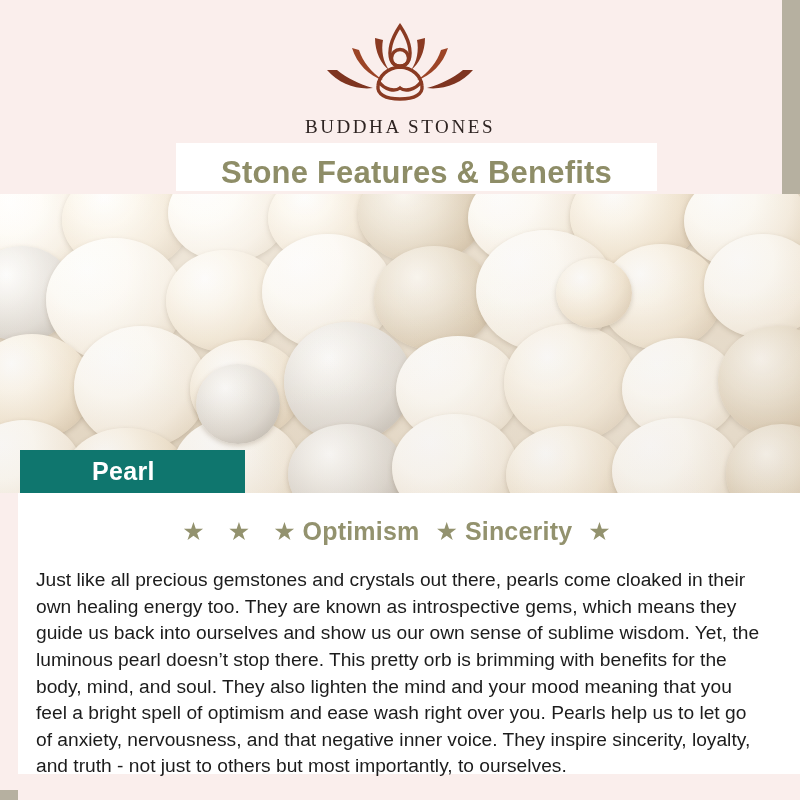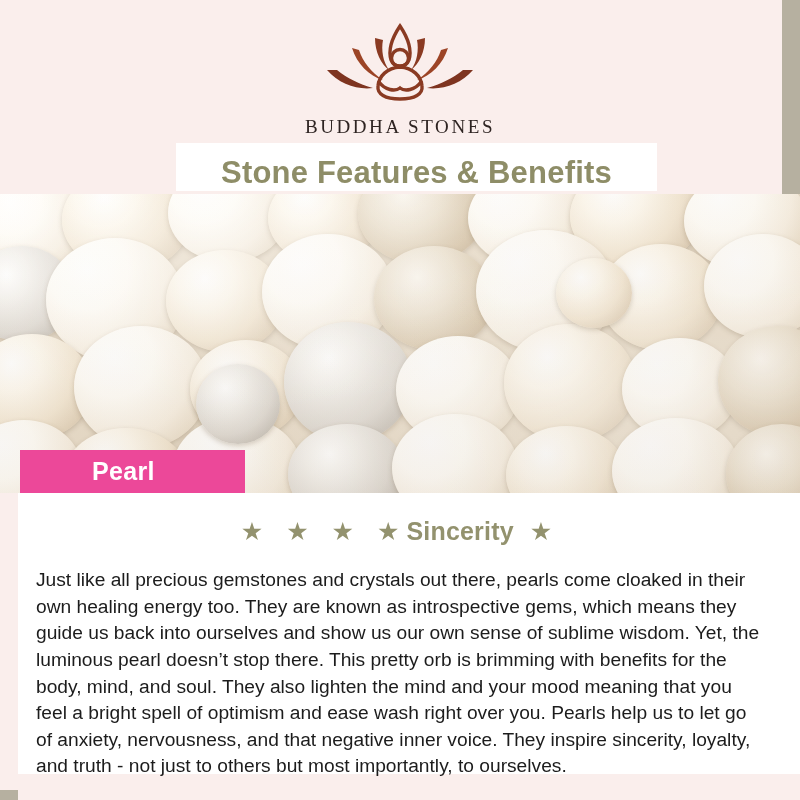--- a/index.html
+++ b/index.html
@@ -81,21 +81,21 @@
     background:
       radial-gradient(ellipse at 28% 18%, rgba(255,255,255,.30), rgba(255,255,255,0) 48%),
       radial-gradient(ellipse at 78% 72%, rgba(255,255,255,.22), rgba(255,255,255,0) 52%),
       linear-gradient(170deg, rgba(255,250,240,.10), rgba(150,126,96,.12));
     pointer-events:none;
   }
 
   
   #caption-band{
     position:absolute;left:20px;top:450px;width:225px;height:43px;
-    background:#ec4899;
+    background:#0f766e;
     display:flex;align-items:center;
   }
   #caption-text{
     margin-left:72px;
     color:#ffffff;font-size:25px;font-weight:bold;letter-spacing:.3px;
   }
 
   
   #benefits{
     position:absolute;left:18px;top:514px;width:764px;height:34px;
@@ -199,20 +199,21 @@
 
   <div id="benefits">
     <div class="benefit">
       <span class="star">★</span>
     </div>
     <div class="benefit">
       <span class="star">★</span>
     </div>
     <div class="benefit">
       <span class="star">★</span>
+      <span class="benefit-label">Optimism</span>
     </div>
     <div class="benefit">
       <span class="star">★</span>
       <span class="benefit-label">Sincerity</span>
     </div>
     <div class="benefit">
       <span class="star">★</span>
     </div>
   </div>
 

